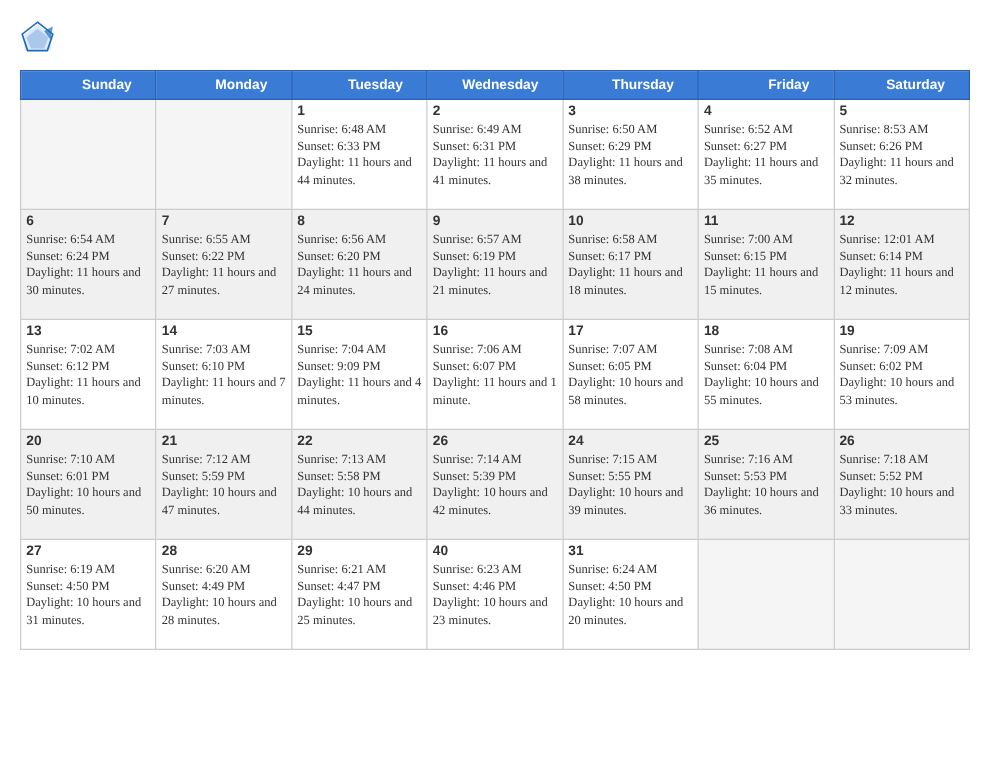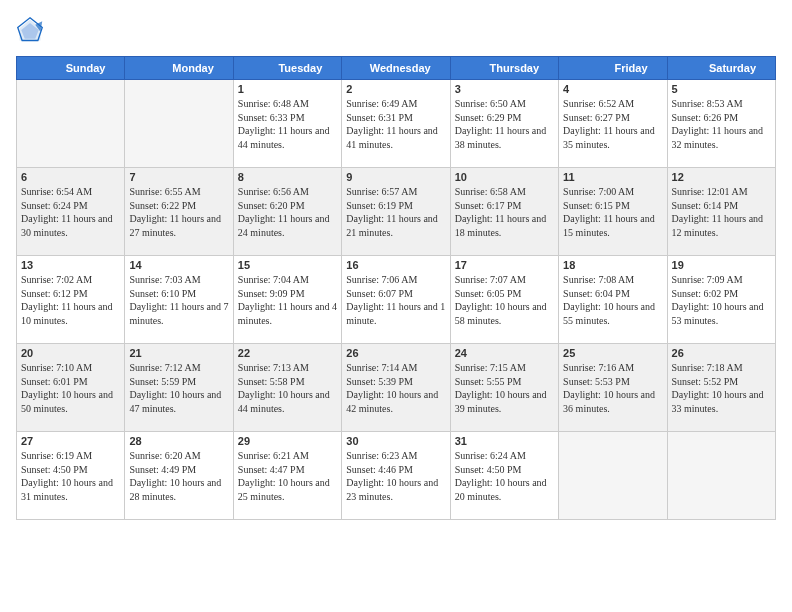--- a/index.html
+++ b/index.html
@@ -310,21 +310,21 @@
 Sunset: 4:49 PM
 Daylight: 10 hours and 28 minutes.</div>
         </td>
         <td>
           <span class="day-num">29</span>
           <div class="day-info">Sunrise: 6:21 AM
 Sunset: 4:47 PM
 Daylight: 10 hours and 25 minutes.</div>
         </td>
         <td>
-          <span class="day-num">30</span>
+          <span class="day-num">40</span>
           <div class="day-info">Sunrise: 6:23 AM
 Sunset: 4:46 PM
 Daylight: 10 hours and 23 minutes.</div>
         </td>
         <td>
           <span class="day-num">31</span>
           <div class="day-info">Sunrise: 6:24 AM
 Sunset: 4:50 PM
 Daylight: 10 hours and 20 minutes.</div>
         </td>

